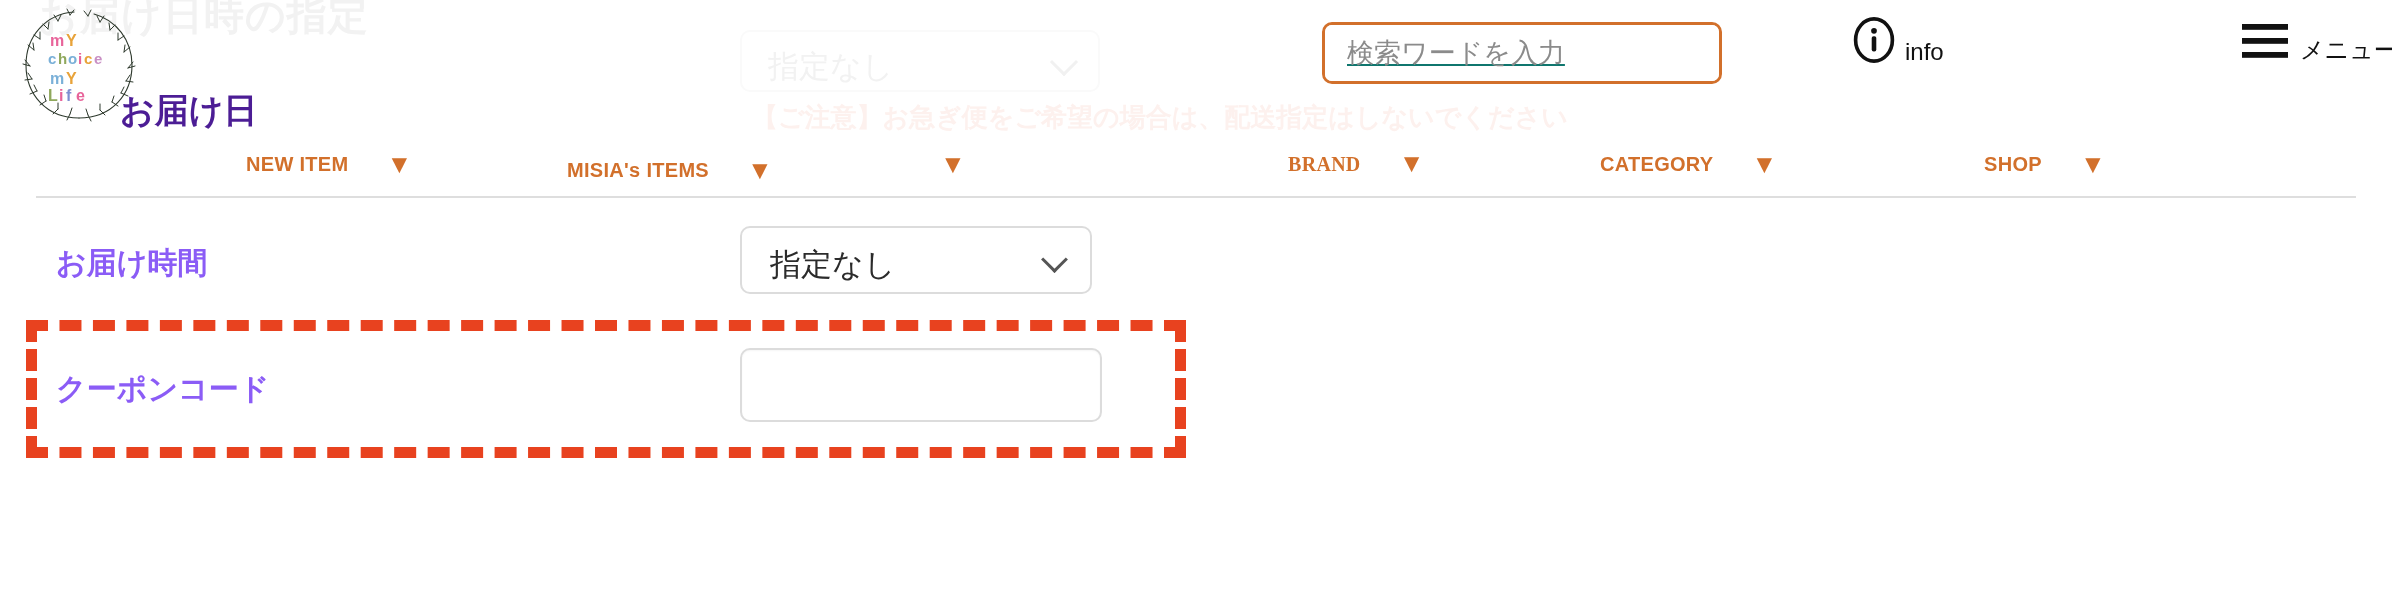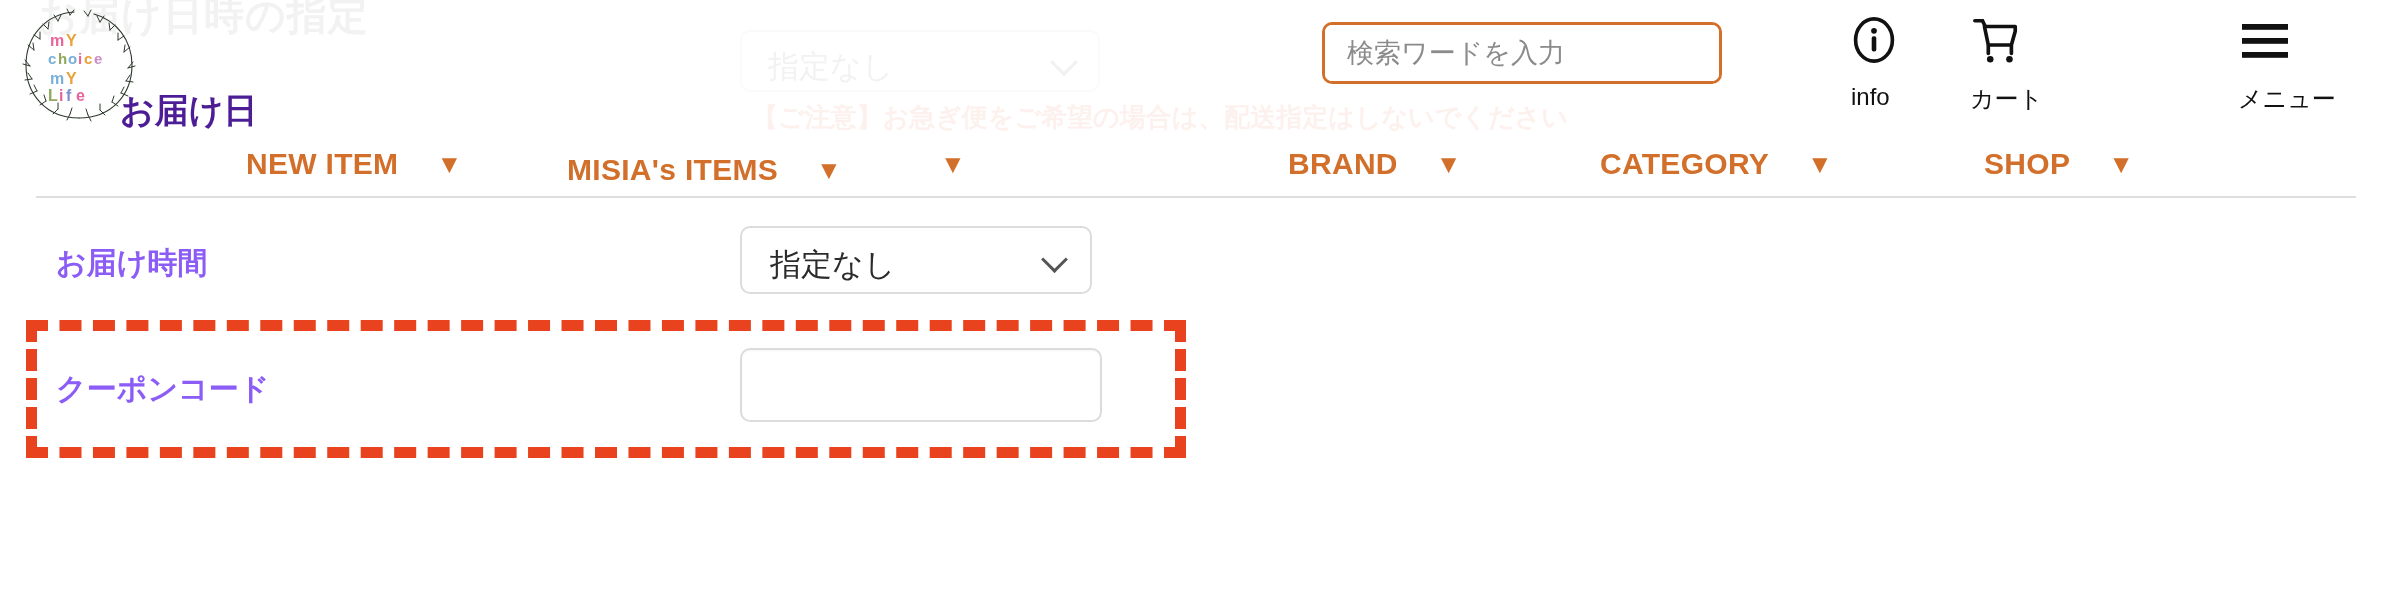--- a/index.html
+++ b/index.html
@@ -111,34 +111,35 @@
     align-items: stretch;
     overflow: hidden;
   }
   .search-input {
     flex: 1;
     border: none;
     outline: none;
     padding: 0 22px;
     font-size: 27px;
     font-family: "Liberation Sans", sans-serif;
-    color: #0f172a;
+    color: #0f766e;
     background: #fff;
+    text-decoration: underline;
   }
   .search-input::placeholder { color: #8b8b8b; }
 
   
   .util {
     position: absolute;
     top: 14px;
     width: 118px;
     display: flex;
-    flex-direction: column;
-    align-items: flex-start;
-    gap: 17px;
+    flex-direction: row;
+    align-items: flex-end;
+    gap: 8px;
     cursor: pointer;
   }
   .util .ic { height: 52px; display: flex; align-items: center; justify-content: center; }
   .util .lbl { font-size: 24px; color: #111; white-space: nowrap; }
   #util-info { left: 1851px; }
   #util-cart { left: 1970px; }
   #util-mypage { left: 2090px; }
   #util-menu  { left: 2238px; }
 
   
@@ -151,36 +152,36 @@
     display: flex;
     align-items: center;
   }
   .nav-item {
     display: flex;
     align-items: center;
     cursor: pointer;
     white-space: nowrap;
   }
   .nav-label {
-    font-size: 30px;
+    font-size: 20px;
     font-weight: 700;
     color: #d2702b;
     letter-spacing: 0.3px;
   }
   .nav-chev {
     margin-left: 38px;
     font-size: 26px;
     font-weight: 700;
     color: #d2702b;
     line-height: 1;
   }
   #nav-0 { position:absolute; left: 246px; }
   #nav-1 { position:absolute; left: 567px; margin-top: 12px; }
   #nav-2 { position:absolute; left: 902px; }
-  #nav-3 { position:absolute; left: 1288px; }
+  #nav-3 { position:absolute; left: 1288px; font-family: Liberation Serif, serif; }
   #nav-4 { position:absolute; left: 1600px; }
   #nav-5 { position:absolute; left: 1984px; }
 
   .header-divider {
     position: absolute;
     left: 36px;
     top: 196px;
     width: 2320px;
     height: 2px;
     background: #dedede;
@@ -323,32 +324,20 @@
       <span class="ic">
         <svg width="46" height="50" viewBox="0 0 24 26">
           <ellipse cx="12" cy="13" rx="9.6" ry="11" fill="none" stroke="#111" stroke-width="1.9"></ellipse>
           <circle cx="12" cy="8.2" r="1.5" fill="#111"></circle>
           <rect x="10.8" y="11" width="2.4" height="8" rx="1" fill="#111"></rect>
         </svg>
       </span>
       <span class="lbl">info</span>
     </div>
 
-    <div class="util" id="util-cart">
-      <span class="ic">
-        <svg width="52" height="50" viewBox="0 0 26 26">
-          <path d="M2 3 h4 l1.4 3" fill="none" stroke="#111" stroke-width="1.9" stroke-linecap="round"></path>
-          <path d="M7 6 h16 v2.4 l-2 7.2 h-12 L7 6 Z" fill="none" stroke="#111" stroke-width="1.9" stroke-linejoin="round"></path>
-          <path d="M9 16 L9 20 M21 16 L21 20" fill="none" stroke="#111" stroke-width="1.9" stroke-linecap="round"></path>
-          <circle cx="10" cy="23" r="1.7" fill="#111"></circle>
-          <circle cx="20" cy="23" r="1.7" fill="#111"></circle>
-        </svg>
-      </span>
-      <span class="lbl">カート</span>
-    </div>
 
 
     <div class="util" id="util-menu">
       <span class="ic">
         <svg width="54" height="44" viewBox="0 0 27 22">
           <rect x="2" y="3" width="23" height="2.9" fill="#111"></rect>
           <rect x="2" y="10" width="23" height="2.9" fill="#111"></rect>
           <rect x="2" y="17" width="23" height="2.9" fill="#111"></rect>
         </svg>
       </span>

